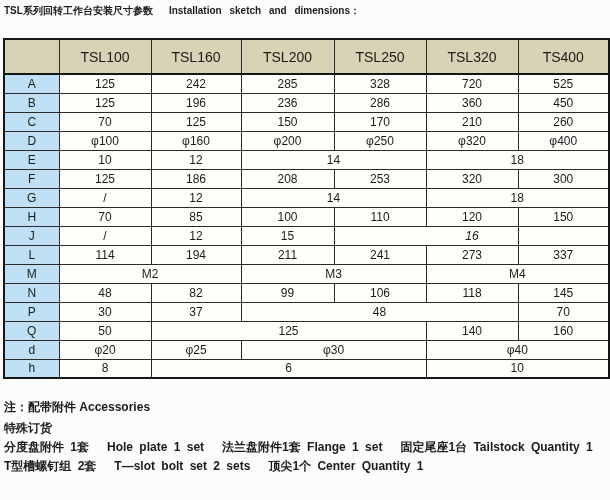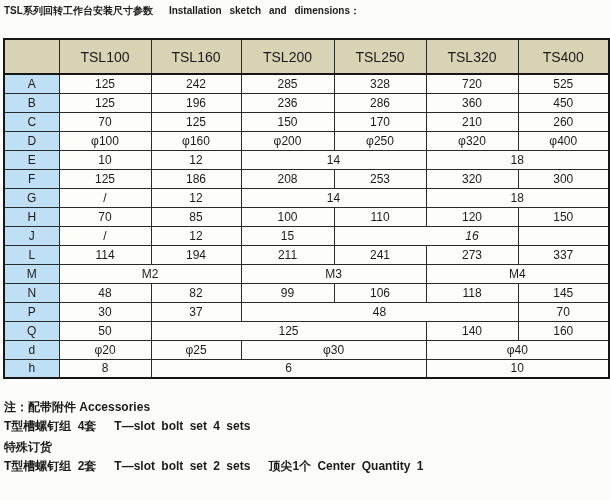--- a/index.html
+++ b/index.html
@@ -201,20 +201,18 @@
         <th class="rlabel">h</th>
         <td>8</td>
         <td colspan="3">6</td>
         <td colspan="2">10</td>
       </tr>
     </tbody>
   </table>
 
 <div class="notes">
   <div class="note-line">注：配带附件 Accessories</div>
-  <div class="note-line">
-    <span class="seg">T型槽螺钉组 4套</span><span class="seg">T—slot bolt set 4 sets</span>
-  </div>
   <div class="note-line special-title">特殊订货</div>
   <div>
+      <div class="note-line"><span class="seg">分度盘附件 1套</span><span class="seg">Hole plate 1 set</span><span class="seg">法兰盘附件1套 Flange 1 set</span><span class="seg">固定尾座1台 Tailstock Quantity 1</span></div>
       <div class="note-line"><span class="seg">T型槽螺钉组 2套</span><span class="seg">T—slot bolt set 2 sets</span><span class="seg">顶尖1个 Center Quantity 1</span></div>
     </div>
 </div>
 
 </body></html>

